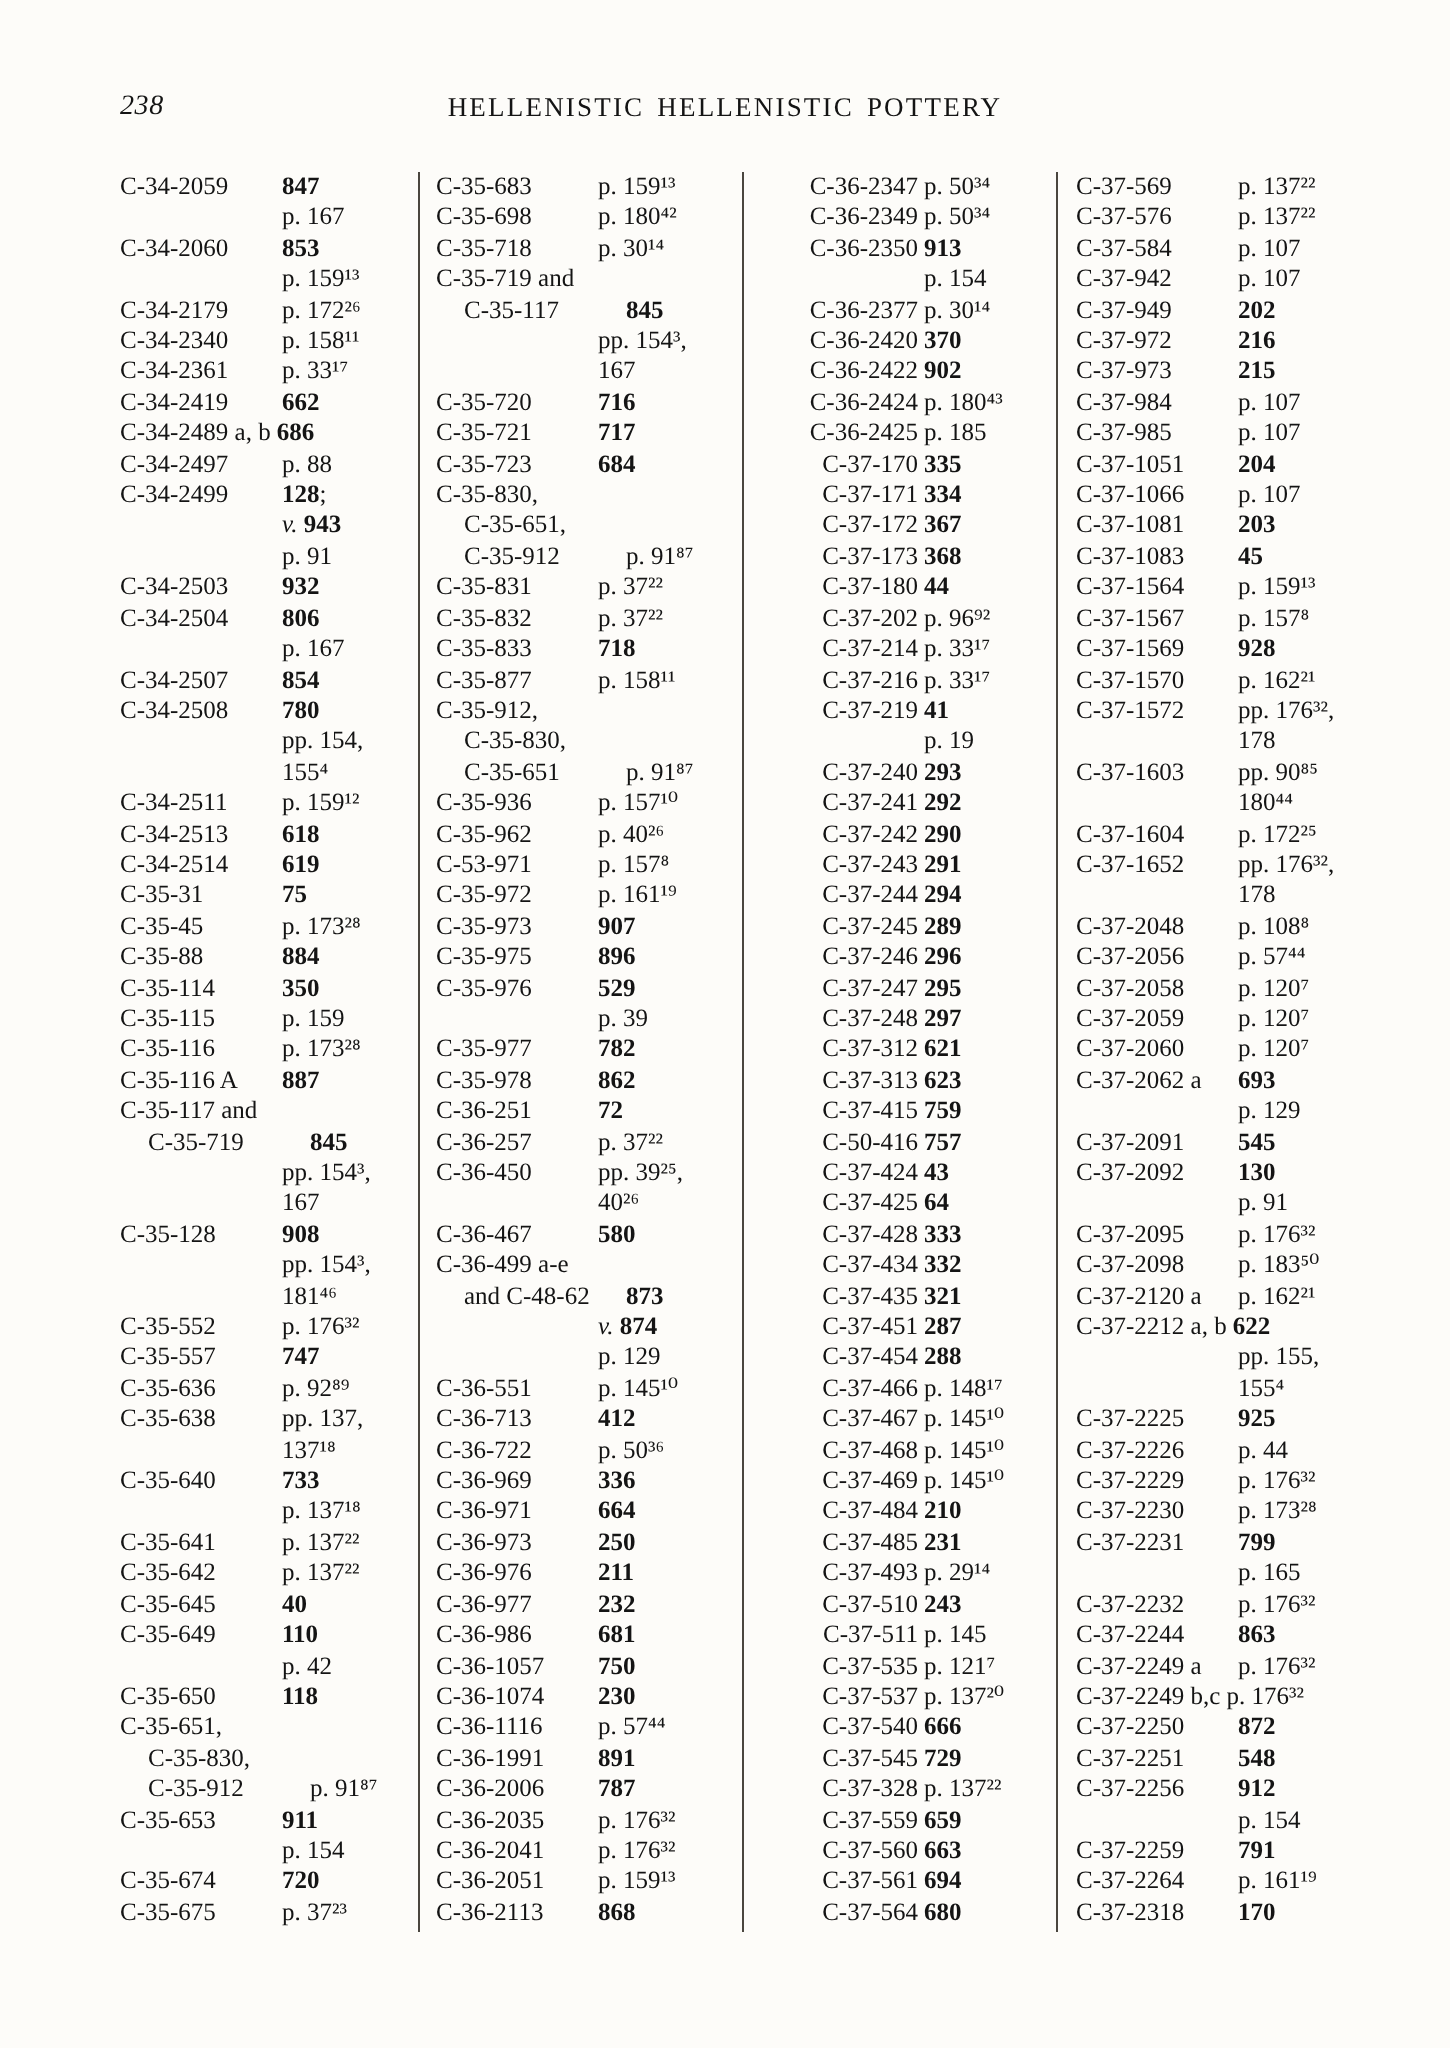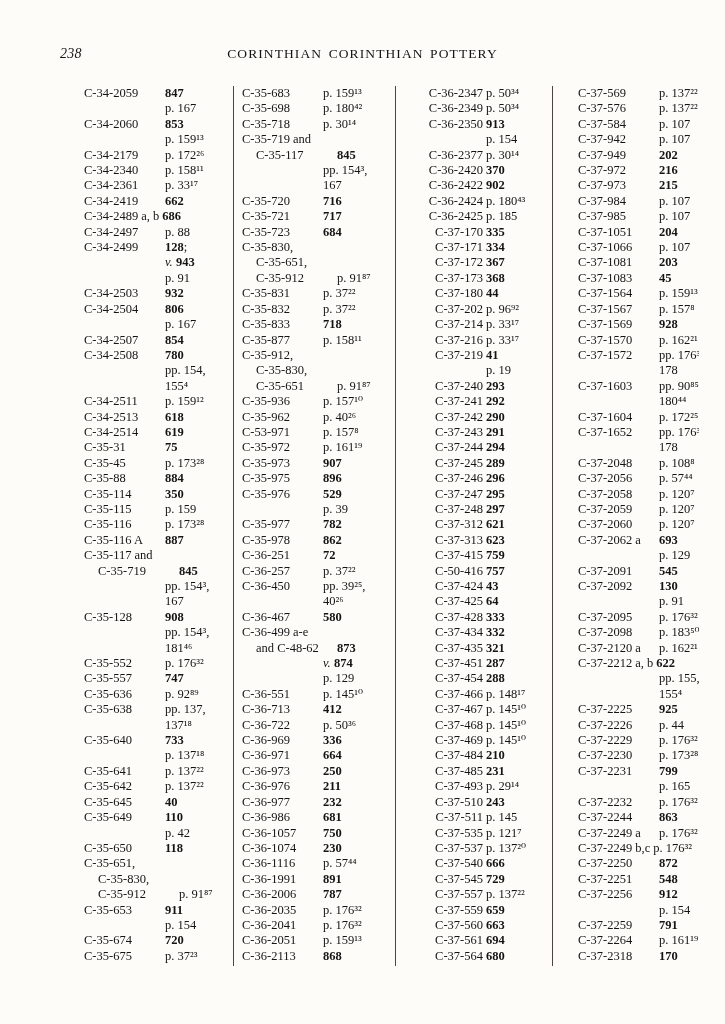--- a/index.html
+++ b/index.html
@@ -22,48 +22,47 @@
   .title{
     position:absolute;left:0;right:0;top:0;
     text-align:center;
     font-size:13.5px;letter-spacing:1.1px;
     word-spacing:2px;
   }
   .columns{
     position:absolute;top:86px;left:60px;
     display:flex;
     height:880px;
-    margin-left:24px;
   }
   .col{box-sizing:border-box;overflow:hidden;}
   .col-0{width:149px;}
   .col-1{width:162px;border-left:1px solid #4a463f;padding-left:8px;}
   .col-2{width:157px;border-left:1px solid #4a463f;padding-left:9px;text-align:right;}
-  .col-3{width:147px;border-left:1px solid #4a463f;padding-left:25px;}
+  .col-3{width:147px;border-left:1px solid #4a463f;padding-left:9px;}
   .row{
     display:flex;
     height:15.42px;line-height:15.42px;
     white-space:nowrap;
     font-size:12.5px;
   }
   .cid{min-width:78px;padding-right:3px;flex-shrink:0;}
   .cid.wide{min-width:0;flex-shrink:1;}
   .cid.ind{padding-left:14px;}
   .val{}
   .val.b{font-weight:bold;}
   .after{font-weight:normal;}
   .vprefix{font-weight:normal;font-style:italic;}
 </style>
 </head>
 <body>
 
 <div class="page">
   <div class="header">
     <span class="pagenum">238</span>
-    <span class="title">CORINTHIAN CORINTHIAN POTTERY</span>
+    <span class="title">HELLENISTIC HELLENISTIC POTTERY</span>
   </div>
   <div class="columns">
     <div class="col col-0">
         <div class="row">
           <span class="cid">C-34-2059</span>
           <span class="val b">847</span>
         </div>
         <div class="row">
           <span class="cid"></span>
           <span class="val">p. 167</span>
@@ -713,21 +712,21 @@
         </div>
         <div class="row">
           <span class="cid">C-37-540</span>
           <span class="val b">666</span>
         </div>
         <div class="row">
           <span class="cid">C-37-545</span>
           <span class="val b">729</span>
         </div>
         <div class="row">
-          <span class="cid">C-37-557</span>
+          <span class="cid">C-37-328</span>
           <span class="val">p. 137²²</span>
         </div>
         <div class="row">
           <span class="cid">C-37-559</span>
           <span class="val b">659</span>
         </div>
         <div class="row">
           <span class="cid">C-37-560</span>
           <span class="val b">663</span>
         </div>

